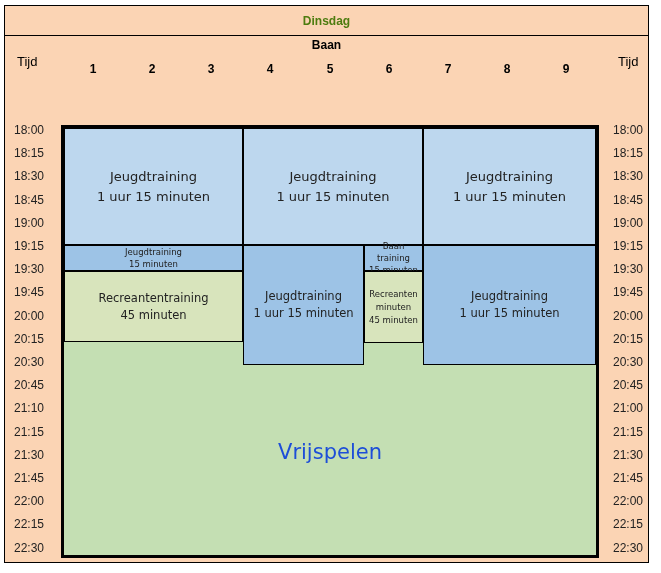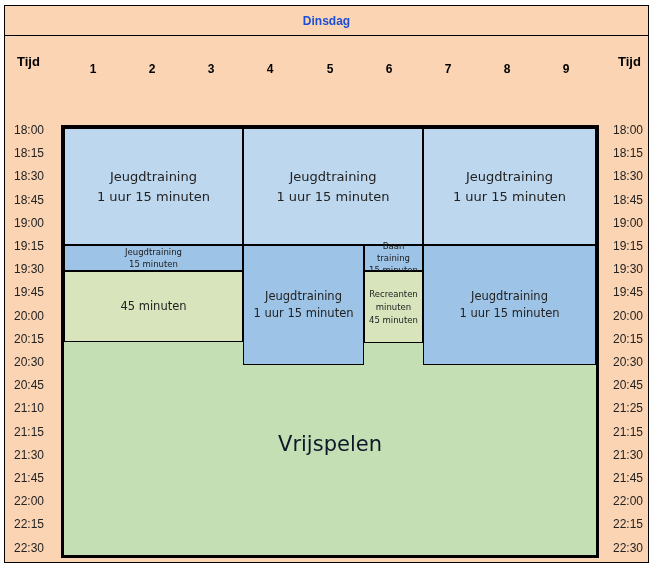--- a/index.html
+++ b/index.html
@@ -1,42 +1,43 @@
 <!DOCTYPE html>
 <html><head>
 <meta charset="utf-8">
 <style>
   html,body{margin:0;padding:0;background:#ffffff;}
   body{width:661px;height:573px;position:relative;overflow:hidden;font-family:"Liberation Sans",sans-serif;}
   .frame{position:absolute;left:4px;top:5px;width:645px;height:558px;background:#fbd4b4;border:1px solid #000;box-sizing:border-box;}
-  .dayrow{position:absolute;left:0;top:0;width:100%;height:29px;border-bottom:1px solid #000;display:flex;align-items:center;justify-content:center;font-weight:bold;font-size:12px;color:#1d4ed8;}
+  .dayrow{position:absolute;left:0;top:0;width:100%;height:29px;border-bottom:1px solid #000;display:flex;align-items:center;justify-content:center;font-weight:bold;font-size:12px;color:#4d7c0f;}
   .baan{position:absolute;top:32px;left:0;width:100%;text-align:center;font-weight:bold;font-size:12px;}
-  .tijd{position:absolute;top:48px;font-weight:bold;font-size:13px;}
+  .tijd{position:absolute;top:48px;font-weight:normal;font-size:13px;}
   .tijd.l{left:12px;}
   .tijd.r{left:613px;}
   .lane{position:absolute;top:56px;font-weight:bold;font-size:12px;width:20px;text-align:center;margin-left:-10px;}
   .time{position:absolute;font-size:12px;color:#222;}
   .time.l{left:9px;}
   .time.r{left:608px;}
   .grid{position:absolute;left:56px;top:119px;width:538px;height:433px;border:3px solid #000;box-sizing:border-box;background:#c4dfb3;}
   .blk{position:absolute;box-sizing:border-box;border:1.5px solid #000;display:flex;flex-direction:column;align-items:center;justify-content:center;text-align:center;color:#222;font-family:"DejaVu Sans",sans-serif;}
   .light{background:#bdd7ee;}
   .mid{background:#9dc3e6;}
   .recr{background:#d8e4bc;}
   .big{font-size:13px;line-height:20px;}
   .med{font-size:11.5px;line-height:17px;}
   .small{font-size:8.5px;line-height:12px;}
-  .vrij{position:absolute;left:0;top:8px;width:100%;height:100%;display:flex;align-items:center;justify-content:center;font-size:21px;color:#0f172a;font-family:"DejaVu Sans",sans-serif;pointer-events:none;}
+  .vrij{position:absolute;left:0;top:16px;width:100%;height:100%;display:flex;align-items:center;justify-content:center;font-size:21px;color:#1d4ed8;font-family:"DejaVu Sans",sans-serif;pointer-events:none;}
   .vrij span{margin-top:188px;}
 </style>
 </head>
 <body>
 
 <div class="frame">
   <div class="dayrow">Dinsdag</div>
+  <div class="baan">Baan</div>
   <div class="tijd l">Tijd</div>
   <div class="tijd r">Tijd</div>
 
   <div class="lane" style="left:88px">1</div>
   <div class="lane" style="left:147px">2</div>
   <div class="lane" style="left:206px">3</div>
   <div class="lane" style="left:265px">4</div>
   <div class="lane" style="left:325px">5</div>
   <div class="lane" style="left:384px">6</div>
   <div class="lane" style="left:443px">7</div>
@@ -59,20 +60,21 @@
     <div class="blk light big" style="left:359px;top:0;width:173px;height:117px;">
       <span>Jeugdtraining</span>
       <span>1 uur 15 minuten</span>
     </div>
 
     <div class="blk mid small" style="left:0;top:117px;width:179px;height:26px;">
       <span>Jeugdtraining</span>
       <span>15 minuten</span>
     </div>
     <div class="blk recr med" style="left:0;top:143px;width:179px;height:71px;">
+      <span>Recreantentraining</span>
       <span>45 minuten</span>
     </div>
 
     <div class="blk mid med" style="left:179px;top:117px;width:121px;height:120px;">
       <span>Jeugdtraining</span>
       <span>1 uur 15 minuten</span>
     </div>
 
     <div class="blk mid small" style="left:300px;top:117px;width:59px;height:26px;">
       <span>Baan training</span>
@@ -117,20 +119,20 @@
     <div class="time r" style="top: 163.4px;">18:30</div>
     <div class="time r" style="top: 186.6px;">18:45</div>
     <div class="time r" style="top: 209.8px;">19:00</div>
     <div class="time r" style="top: 233px;">19:15</div>
     <div class="time r" style="top: 256.2px;">19:30</div>
     <div class="time r" style="top: 279.4px;">19:45</div>
     <div class="time r" style="top: 302.6px;">20:00</div>
     <div class="time r" style="top: 325.8px;">20:15</div>
     <div class="time r" style="top: 349px;">20:30</div>
     <div class="time r" style="top: 372.2px;">20:45</div>
-    <div class="time r" style="top: 395.4px;">21:25</div>
+    <div class="time r" style="top: 395.4px;">21:00</div>
     <div class="time r" style="top: 418.6px;">21:15</div>
     <div class="time r" style="top: 441.8px;">21:30</div>
     <div class="time r" style="top: 465px;">21:45</div>
     <div class="time r" style="top: 488.2px;">22:00</div>
     <div class="time r" style="top: 511.4px;">22:15</div>
     <div class="time r" style="top: 534.6px;">22:30</div>
   </div>
 
 </body></html>

